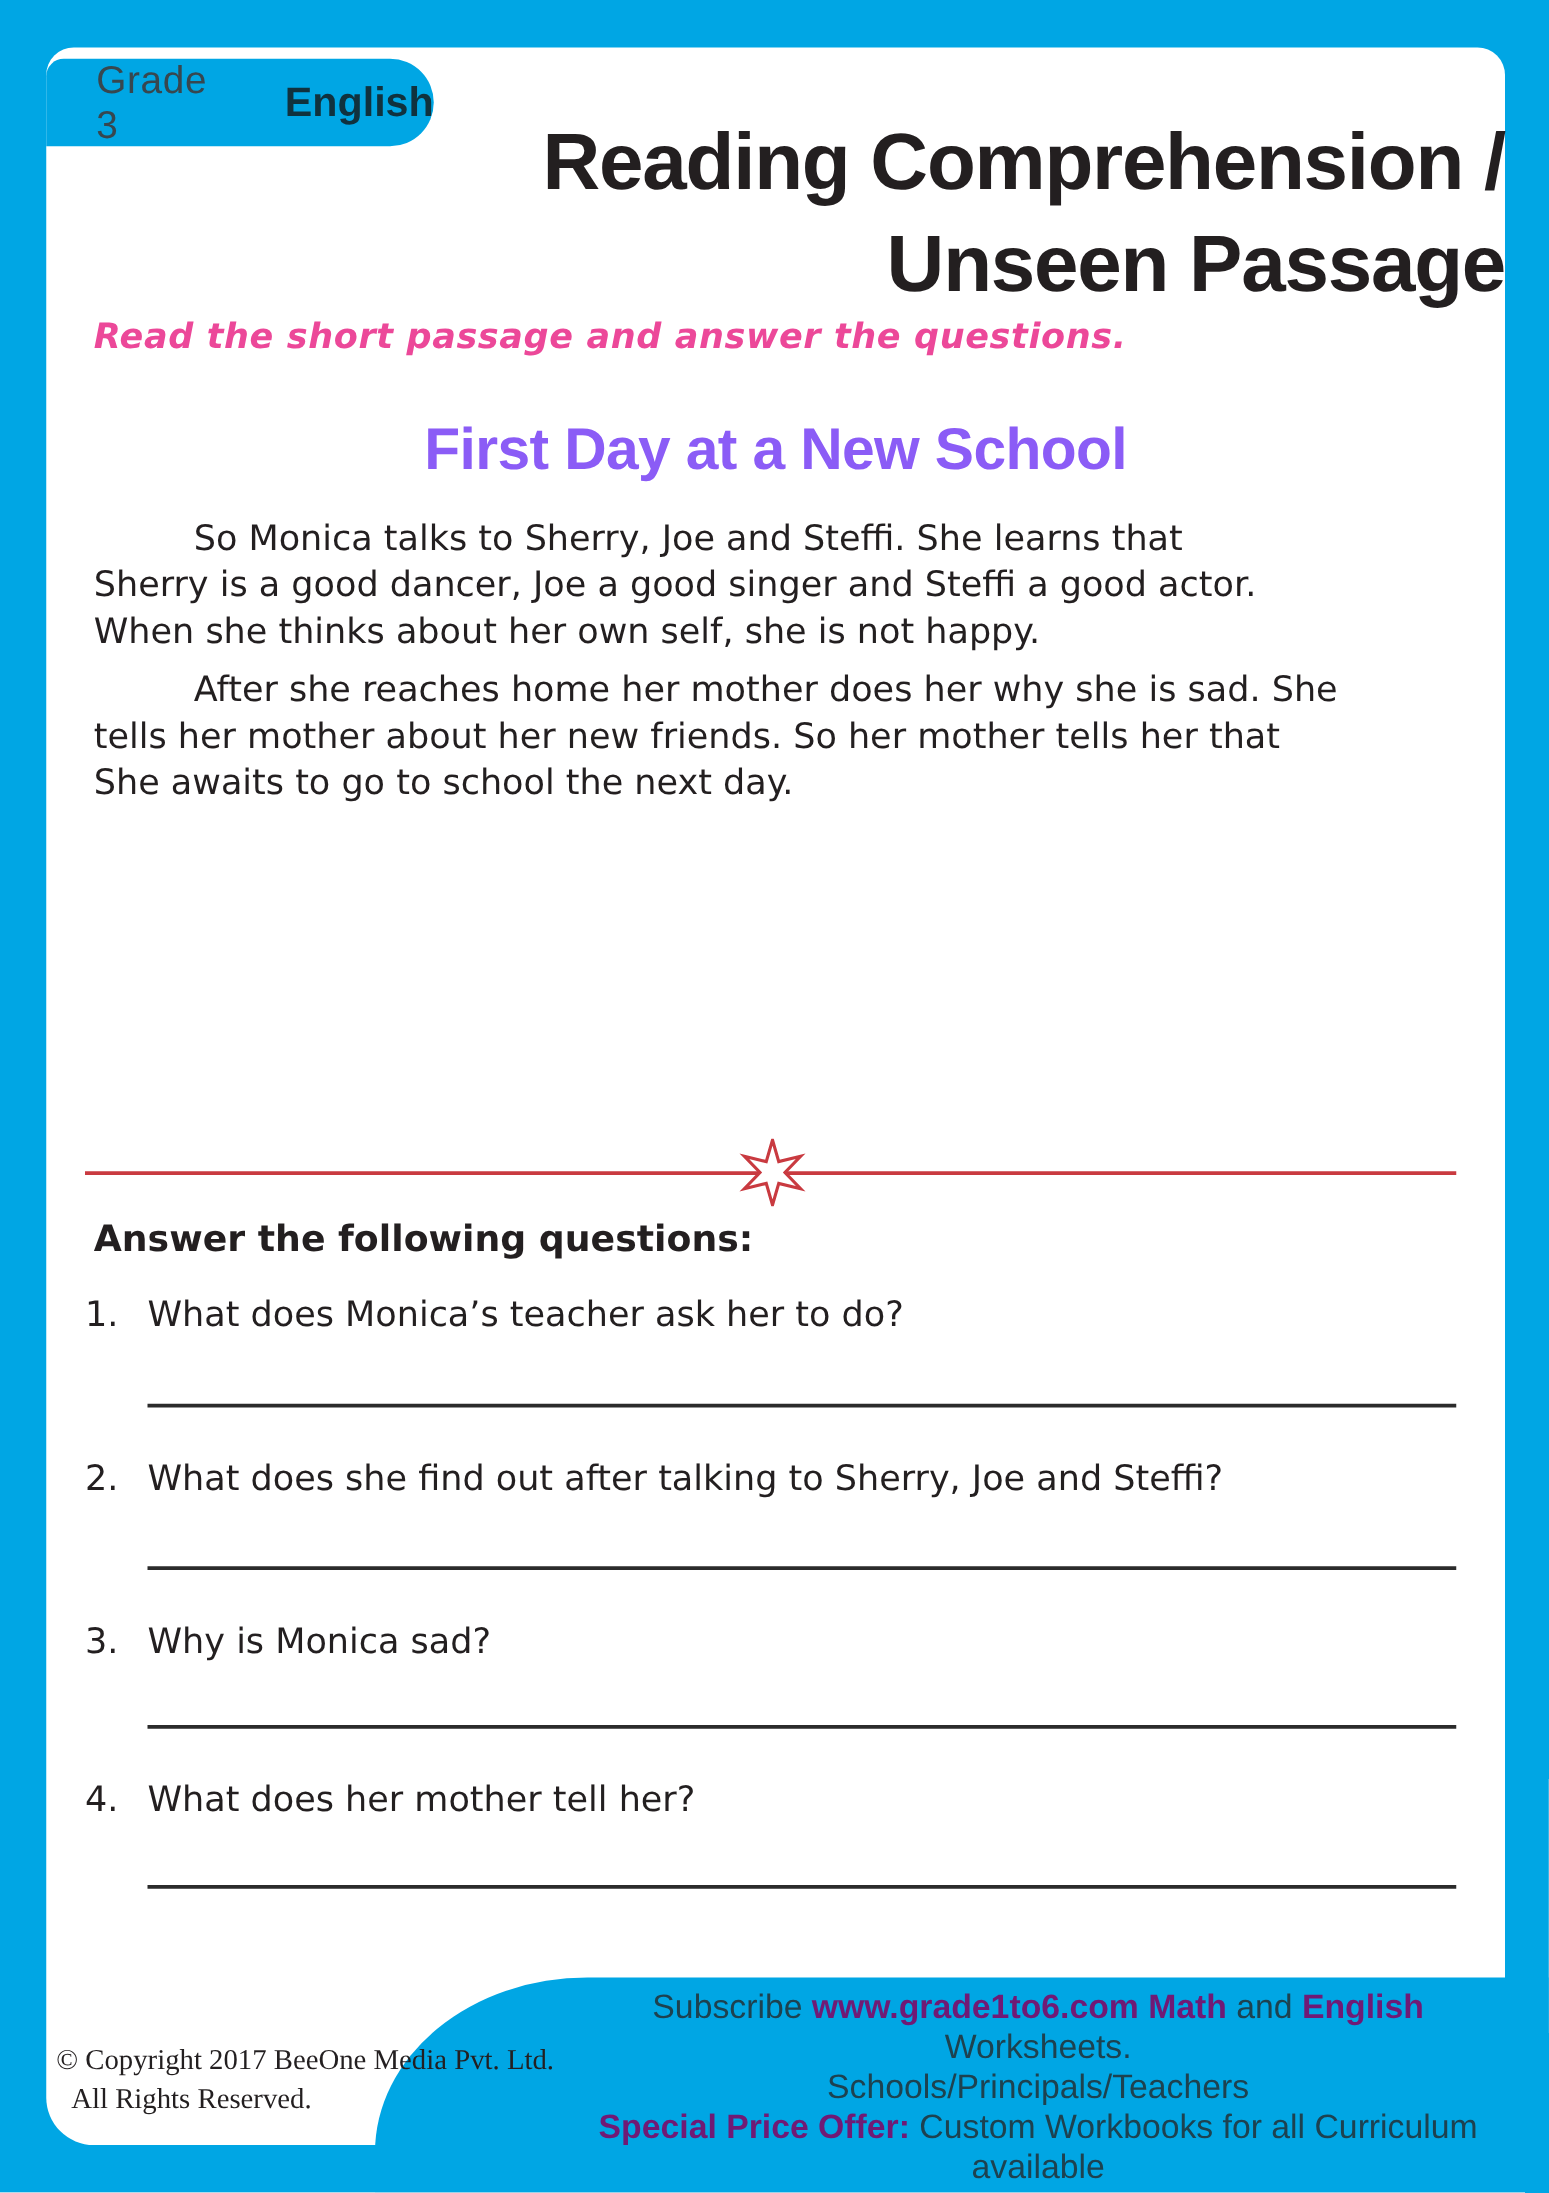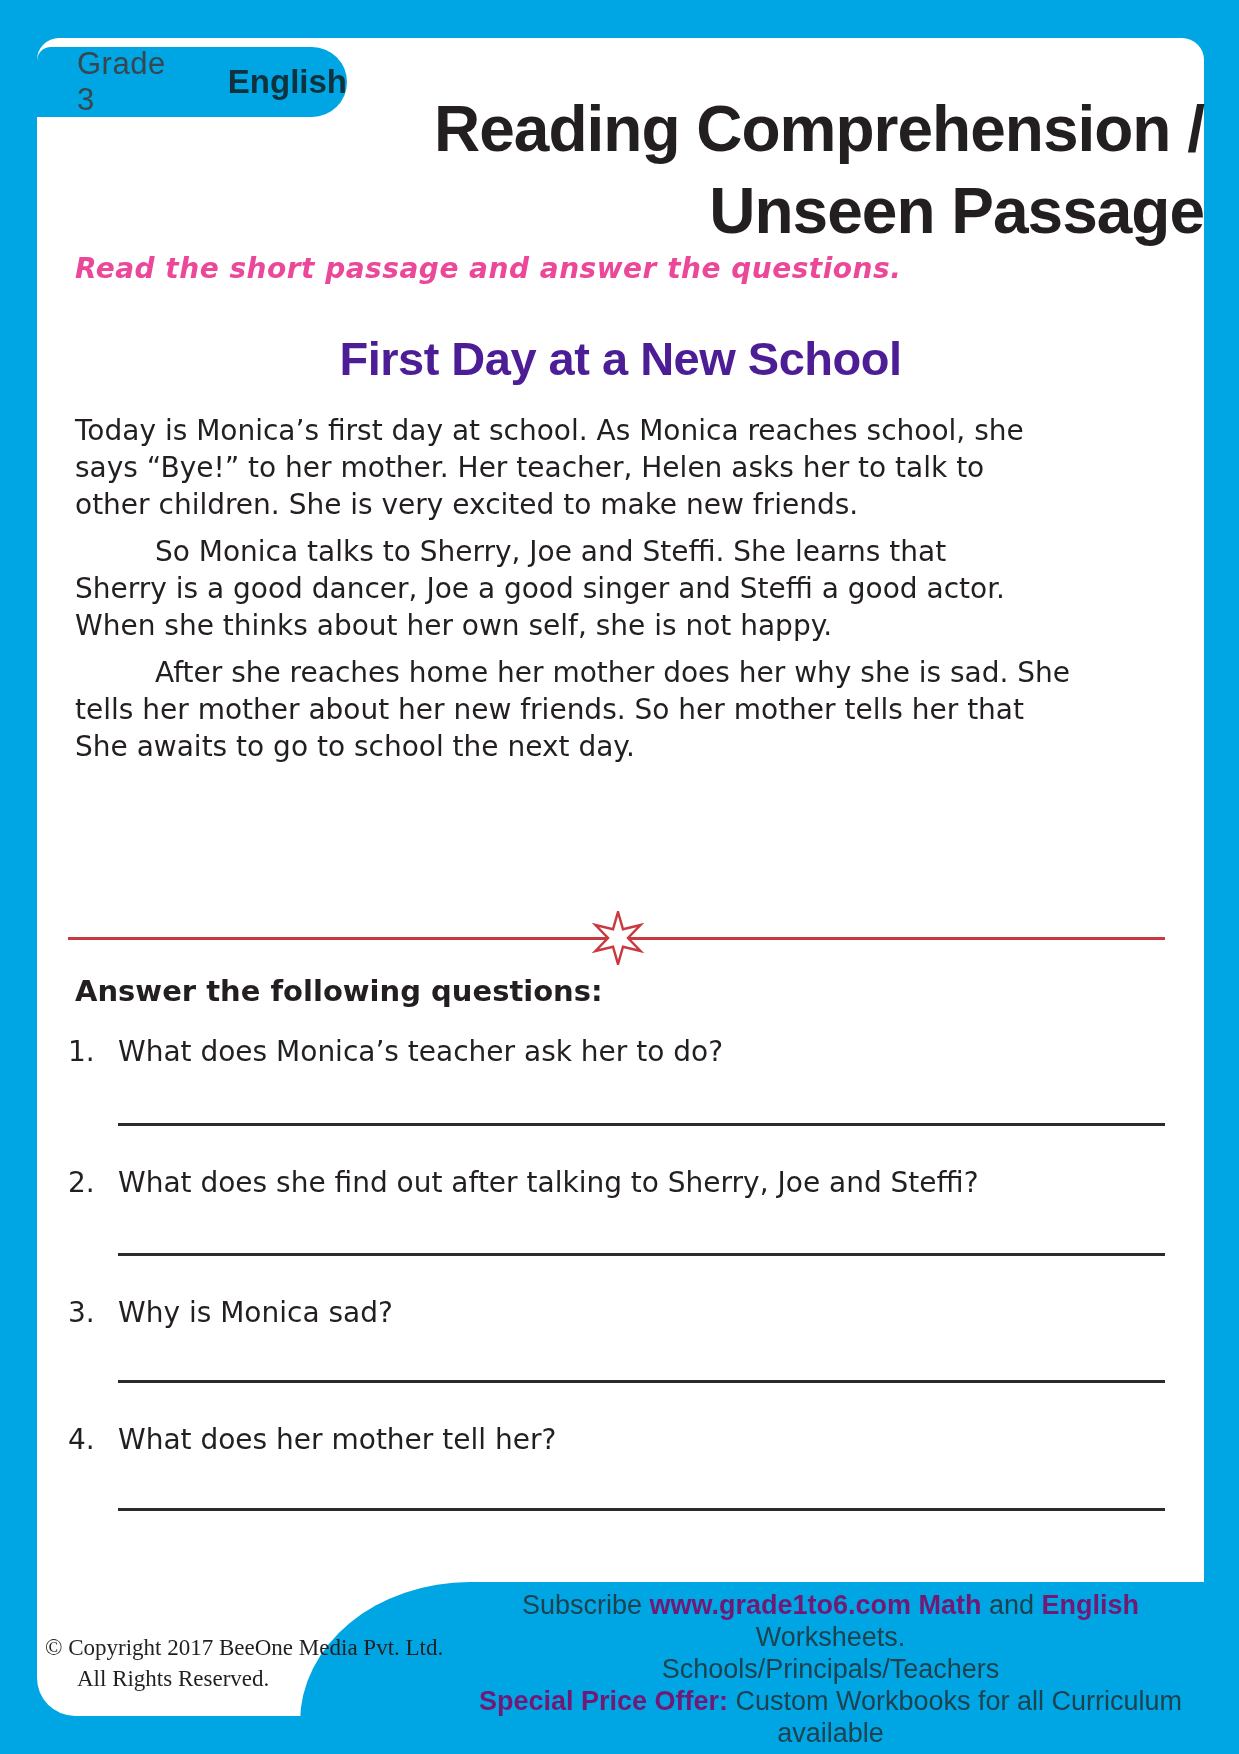--- a/index.html
+++ b/index.html
@@ -49,21 +49,21 @@
     font-family:"DejaVu Sans", sans-serif;
     font-style:italic;font-weight:bold;
     font-size:28px;color:#ec4899;
     letter-spacing:.5px;
   }
   .passage-heading{
     position:absolute;left:0;top:293px;width:100%;
     text-align:center;
     font-size:47px;font-weight:800;
     letter-spacing:-.5px;
-    color:#4c1d95;
+    color:#8b5cf6;
   }
   
   .passage{
     position:absolute;left:38px;top:374px;width:1092px;
     font-family:"DejaVu Sans", sans-serif;
     font-size:28px;line-height:37px;
     color:#231F20;
   }
   .passage .para{margin:0 0 10px 0;}
   .passage .line{white-space:nowrap;}
@@ -110,21 +110,21 @@
     font-size:27px;line-height:32px;
     color:#1D4250;
   }
   .footer-text b{color:#701a75;}
   .copyright{
     position:absolute;left:45px;top:1632px;
     font-family:"Liberation Serif", serif;
     font-size:23px;line-height:31px;
     color:#231F20;
   }
-  .copyright .l2{margin-left:32px;}
+  .copyright .l2{margin-left:12px;}
 </style>
 </head>
 <body>
 
 <div class="frame">
   <div class="page">
 
     <div class="badge">
       <span class="grade">Grade 3</span>
       <span class="subject">English</span>
@@ -133,25 +133,20 @@
     <div class="title">
       <div>Reading Comprehension /</div>
       <div>Unseen Passage</div>
     </div>
 
     <div class="instruction">Read the short passage and answer the questions.</div>
 
     <div class="passage-heading">First Day at a New School</div>
 
     <div class="passage" id="passage">
-        <div class="para">
-          <div class="line">Today is Monica’s first day at school. As Monica reaches school, she</div>
-          <div class="line">says “Bye!” to her mother. Her teacher, Helen asks her to talk to</div>
-          <div class="line">other children. She is very excited to make new friends.</div>
-        </div>
         <div class="para">
           <div class="line indent">So Monica talks to Sherry, Joe and Steffi. She learns that</div>
           <div class="line">Sherry is a good dancer, Joe a good singer and Steffi a good actor.</div>
           <div class="line">When she thinks about her own self, she is not happy.</div>
         </div>
         <div class="para">
           <div class="line indent">After she reaches home her mother does her why she is sad. She</div>
           <div class="line">tells her mother about her new friends. So her mother tells her that</div>
           <div class="line">She awaits to go to school the next day.</div>
         </div>

